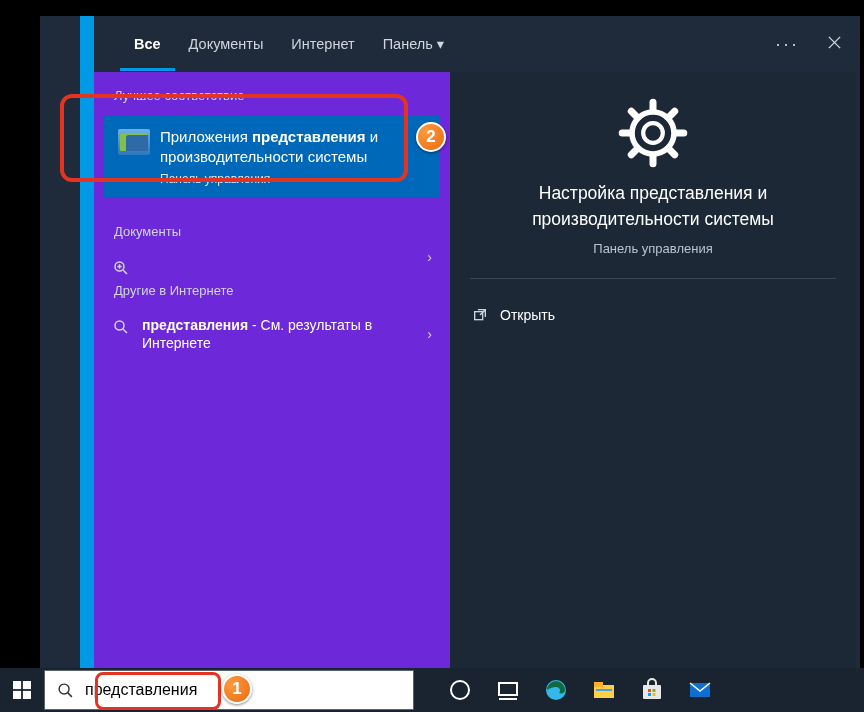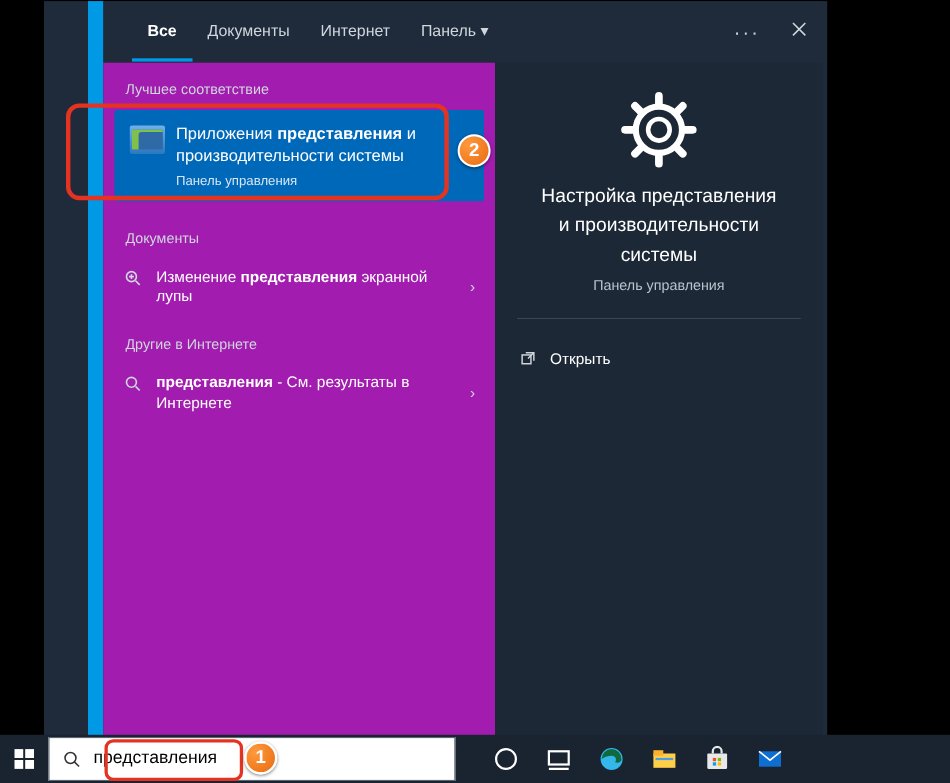--- a/index.html
+++ b/index.html
@@ -1,38 +1,38 @@
 <!DOCTYPE html>
 <html><head>
 <meta charset="utf-8">
 <style>
   * { margin: 0; padding: 0; box-sizing: border-box; font-family: "Segoe UI", Tahoma, sans-serif; }
   body { width: 864px; height: 712px; background: #000; overflow: hidden; position: relative; }
 
   .window {
-    position: absolute; left: 40px; top: 1px; width: 712px; height: 668px;
+    position: absolute; left: 40px; top: 16px; width: 820px; height: 668px;
     background: #1f2b3a; color: #fff;
   }
   .accent-strip { position:absolute; left:40px; top:0; width:14px; height:668px; background:#0099e5; }
 
   .tabs {
     position: absolute; left: 54px; top: 0; right: 4px; height: 56px;
     display: flex; align-items: center; padding-left: 26px; gap: 0;
     background:#1f2b3a;
   }
   .tab { font-size: 14.5px; color:#cfd6dd; padding: 18px 14px 16px; cursor:pointer; border-bottom:3px solid transparent; }
   .tab.active { color:#fff; border-bottom-color:#0099e5; font-weight:600; }
   .tab .chev { display:inline-block; margin-left:4px; }
   .top-right { position:absolute; right:14px; top:0; height:56px; display:flex; align-items:center; gap:28px; }
   .ellipsis { font-size:18px; color:#cfd6dd; letter-spacing:2px; cursor:pointer; }
   .close-x svg { width:15px; height:15px; stroke:#cfd6dd; stroke-width:1.5; cursor:pointer; }
 
   .left-pane {
     position:absolute; left:54px; top:56px; width:356px; bottom:0;
-    background:#a21caf;
+    background:#6d28d9;
   }
   .right-pane {
     position:absolute; left:410px; top:56px; right:4px; bottom:0;
     background:#1c2836;
   }
 
   .section-label { font-size:13px; color:#cfd6dd; padding:16px 20px 8px; }
 
   .best-match {
     position:relative; margin:4px 10px 10px; padding:12px 14px 12px 56px;
@@ -140,23 +140,20 @@
 
     <div class="section-label">Документы</div>
 
     <div class="result-item">
       <span class="ic">
         <svg viewBox="0 0 24 24" fill="none" stroke="currentColor" stroke-width="2">
             <circle cx="10" cy="10" r="6"></circle>
             <path d="M10 7v6M7 10h6M15 15l5 5"></path>
           </svg>
       </span>
-      <div class="txt">
-        <span>Изменение </span><b>представления</b><span> экранной лупы</span>
-      </div>
       <span class="chevron">›</span>
     </div>
 
     <div class="section-label">Другие в Интернете</div>
 
     <div class="result-item">
       <span class="ic">
         <svg viewBox="0 0 24 24" fill="none" stroke="currentColor" stroke-width="2">
             <circle cx="10" cy="10" r="6"></circle>
             <path d="M15 15l5 5"></path>

